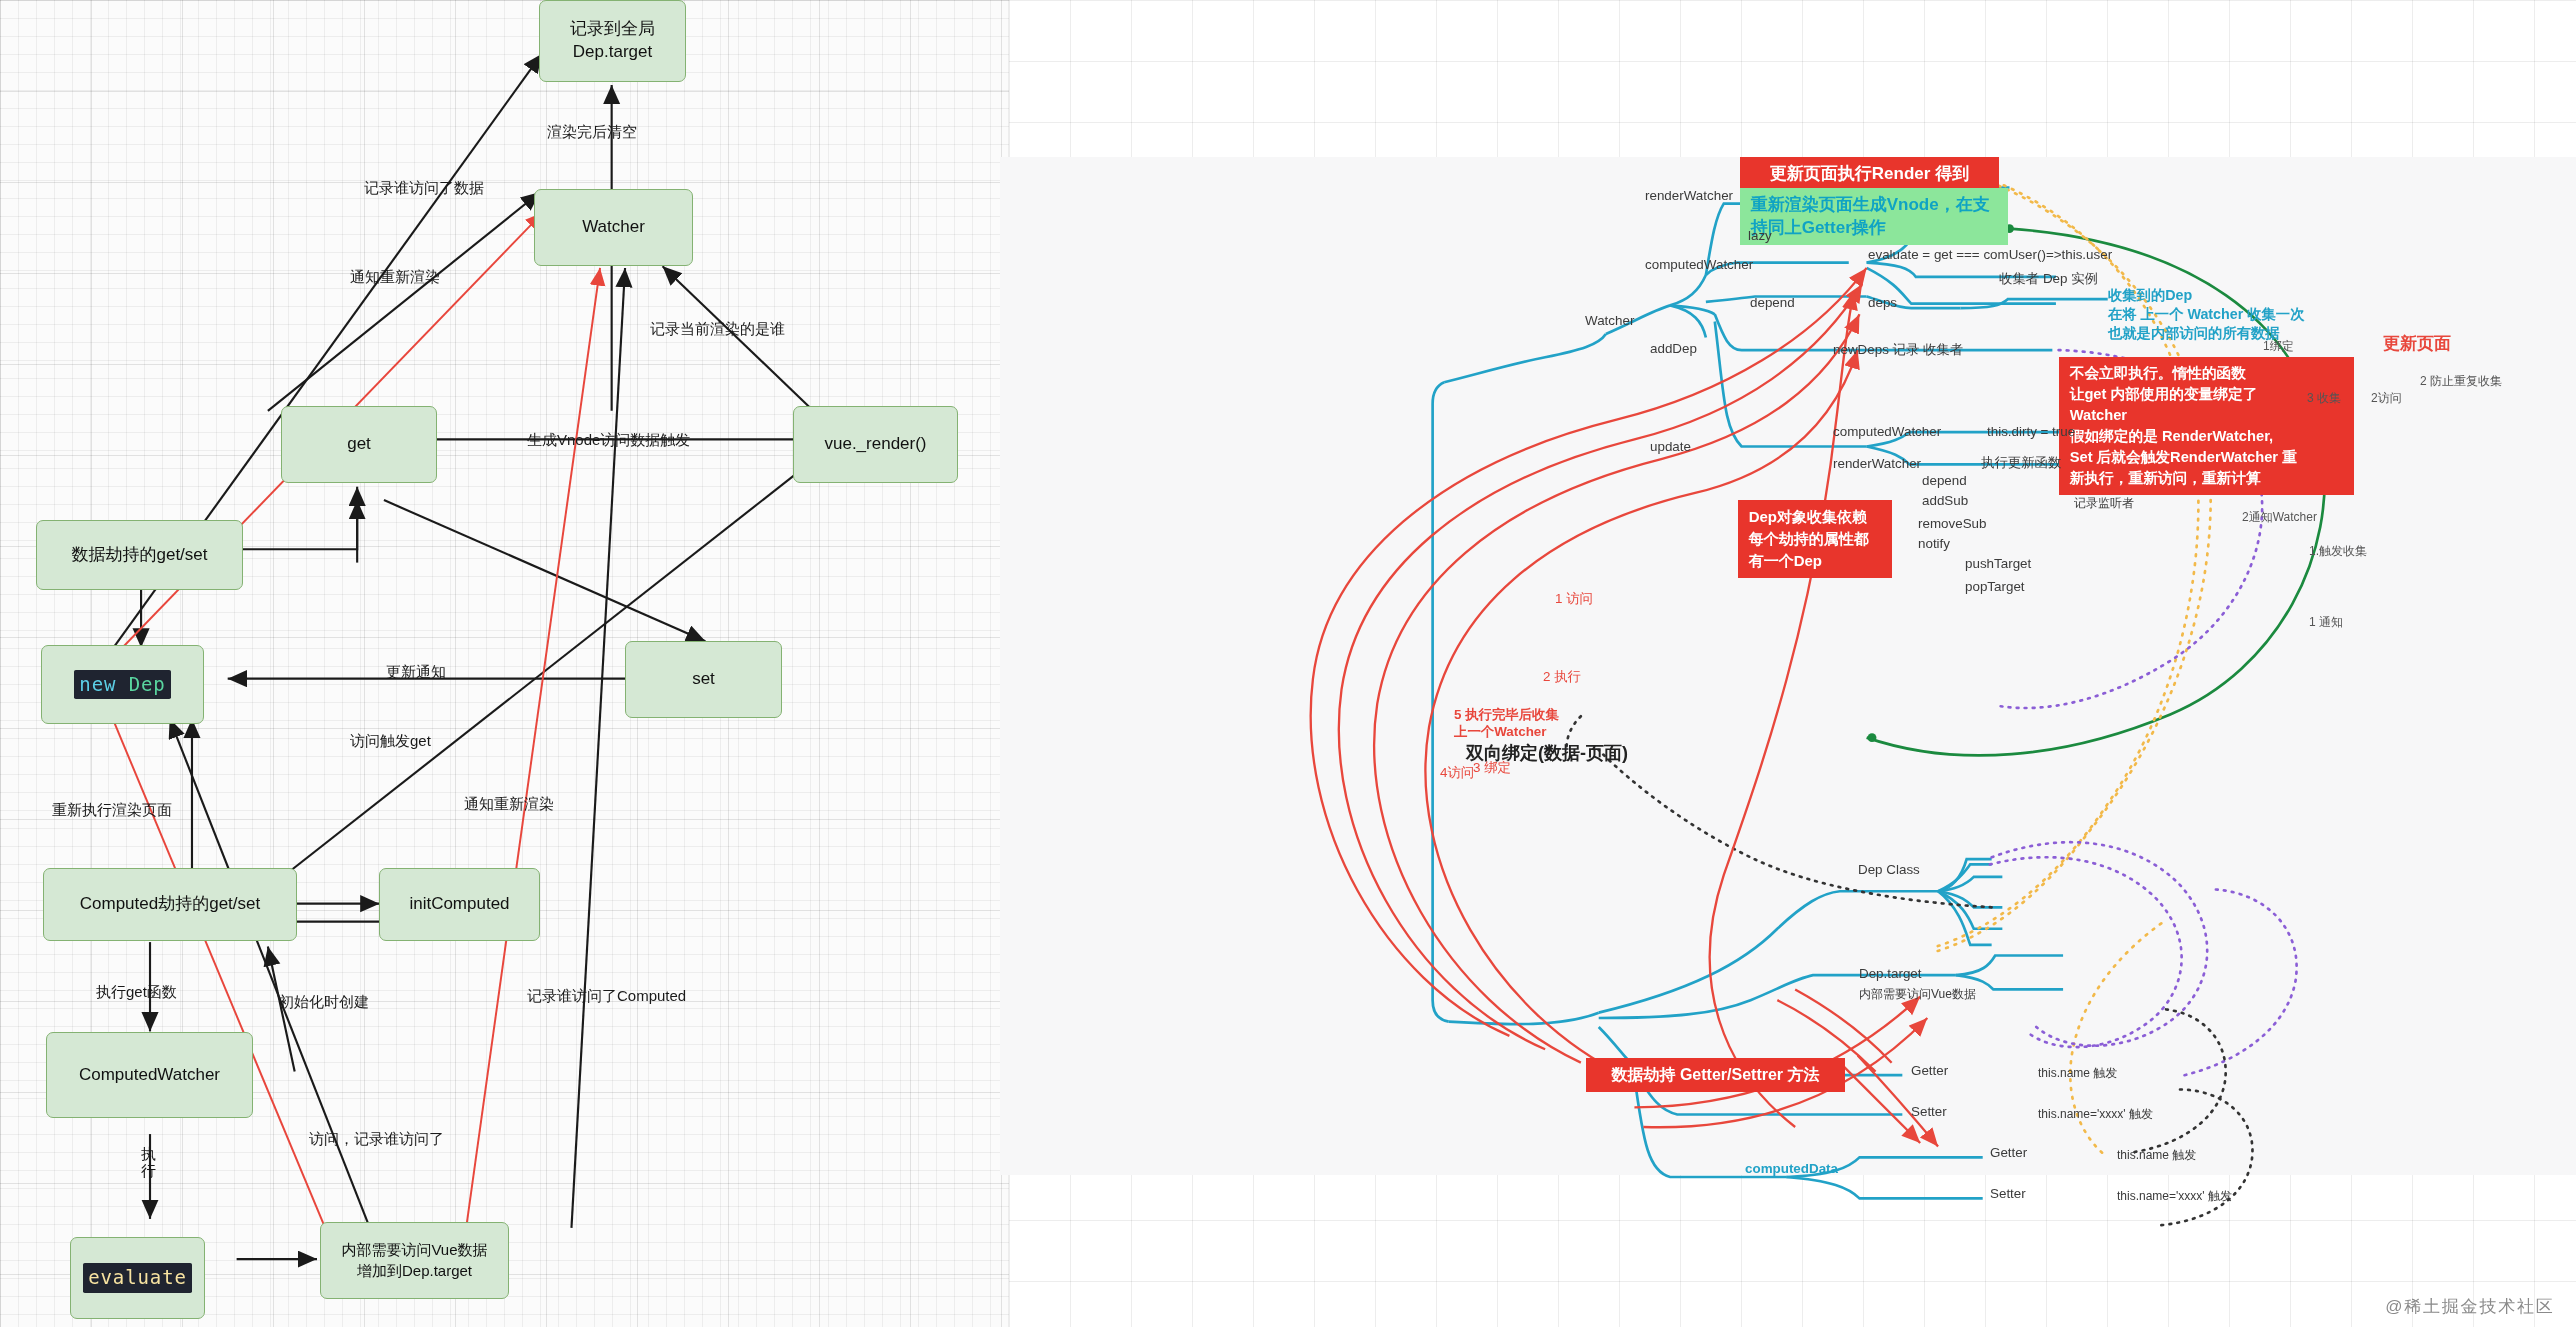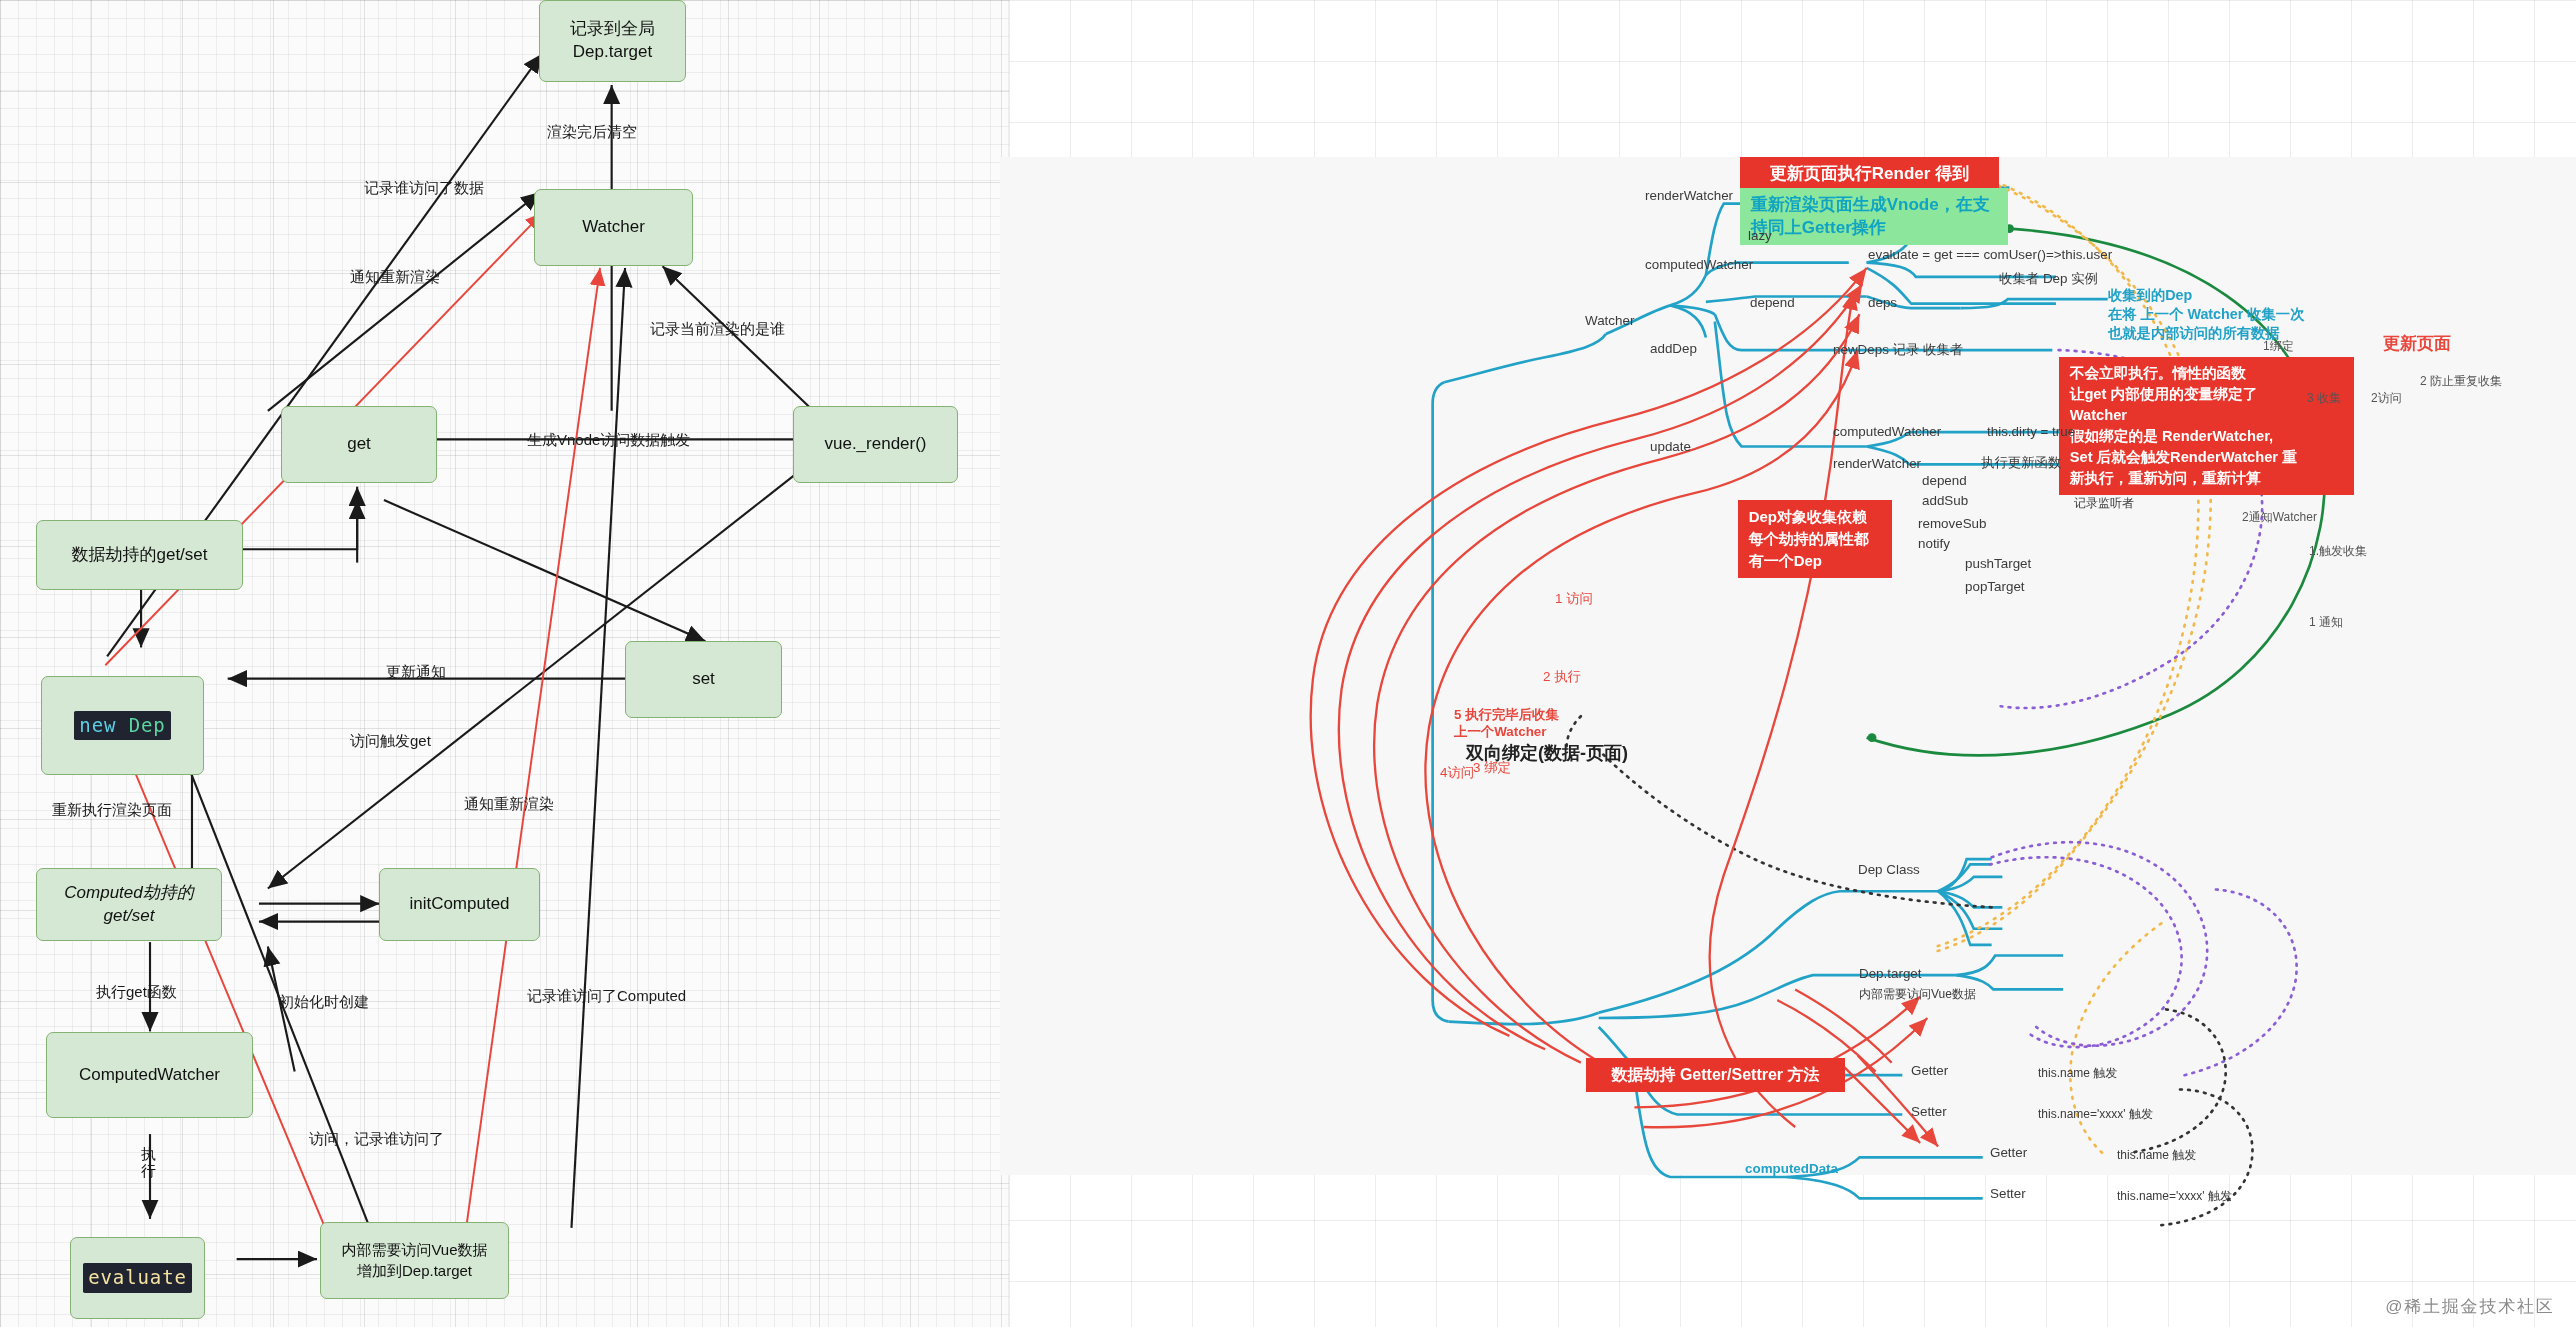--- a/index.html
+++ b/index.html
@@ -151,29 +151,29 @@
     </div>
 
     <div class="fnode" style="left:793px;top:406px;width:165px;height:77px;">
       <span>vue._render()</span>
     </div>
 
     <div class="fnode" style="left:36px;top:520px;width:207px;height:70px;">
       <span>数据劫持的get/set</span>
     </div>
 
-    <div class="fnode code" style="left:41px;top:676px;width:163px;height:99px;">
+    <div class="fnode code" style="left:41px;top:645px;width:163px;height:79px;">
       <span class="code-chip"><span class="code-kw">new</span> <span class="code-cls">Dep</span></span>
     </div>
 
     <div class="fnode" style="left:625px;top:641px;width:157px;height:77px;">
       <span>set</span>
     </div>
 
-    <div class="fnode" style="left:36px;top:868px;width:186px;height:73px;font-style:italic;">
+    <div class="fnode" style="left:43px;top:868px;width:254px;height:73px;">
       <span>Computed劫持的get/set</span>
     </div>
 
     <div class="fnode" style="left:379px;top:868px;width:161px;height:73px;">
       <span>initComputed</span>
     </div>
 
     <div class="fnode" style="left:46px;top:1032px;width:207px;height:86px;">
       <span>ComputedWatcher</span>
     </div>

